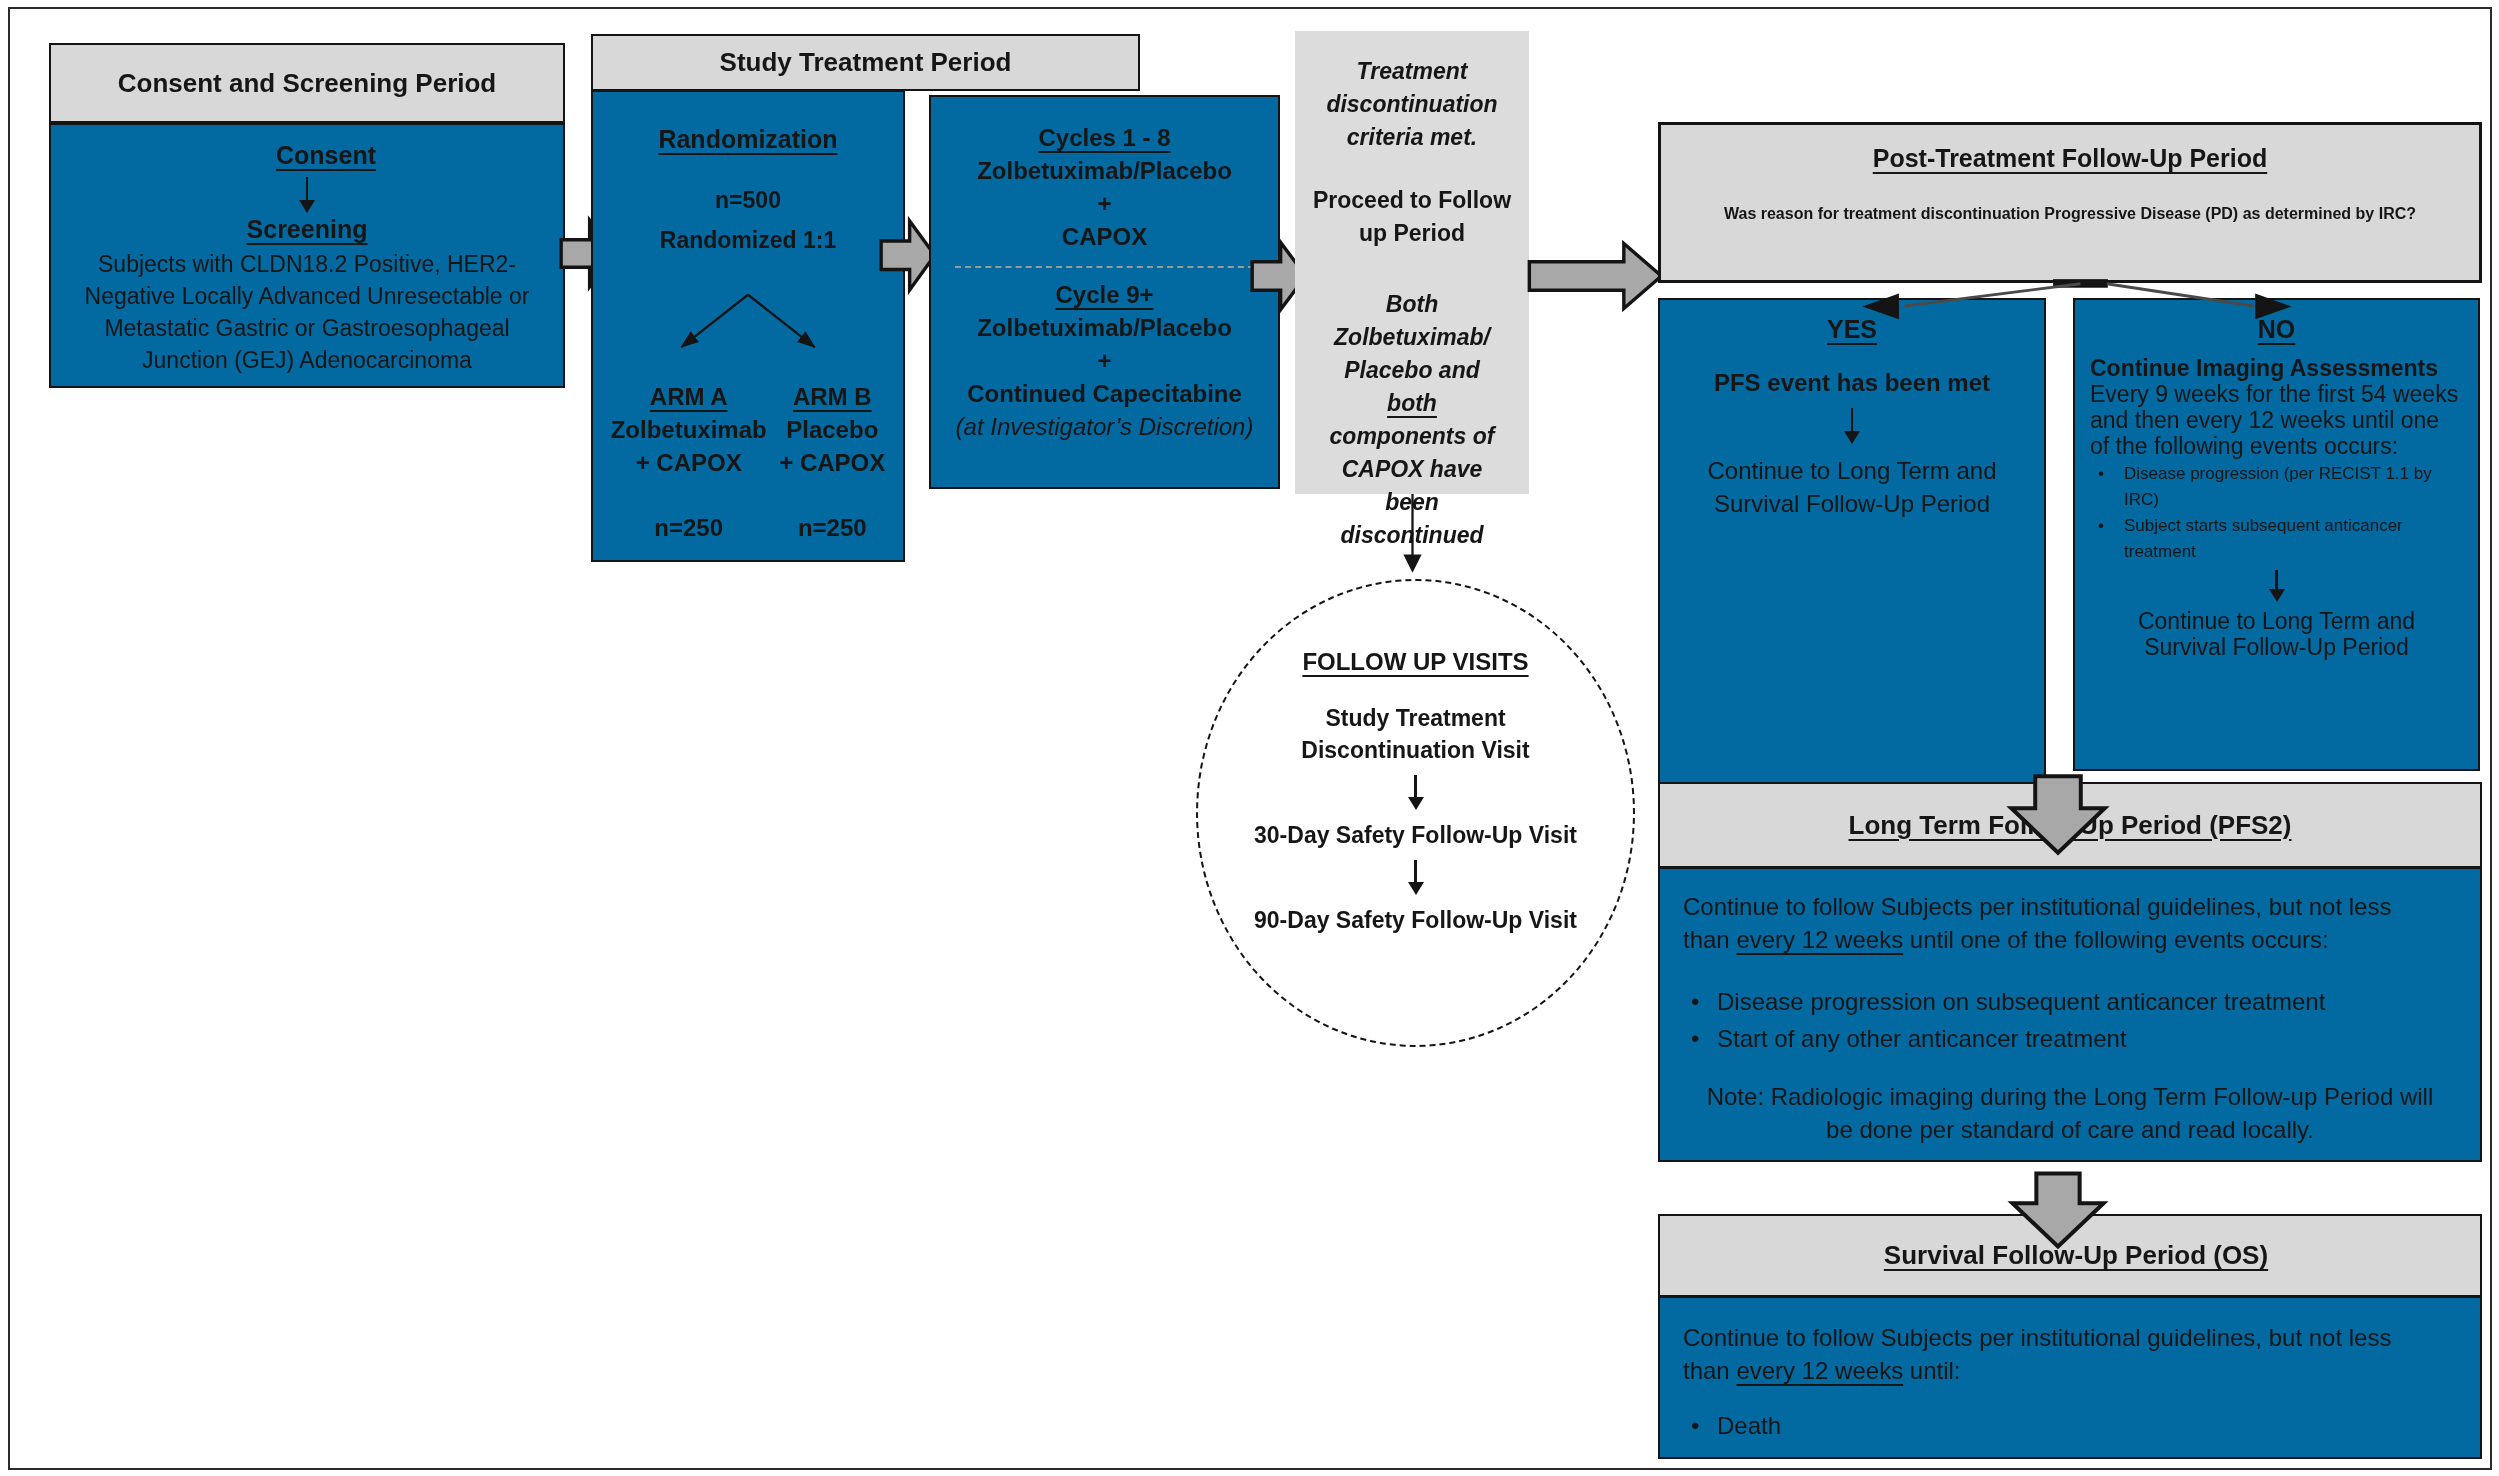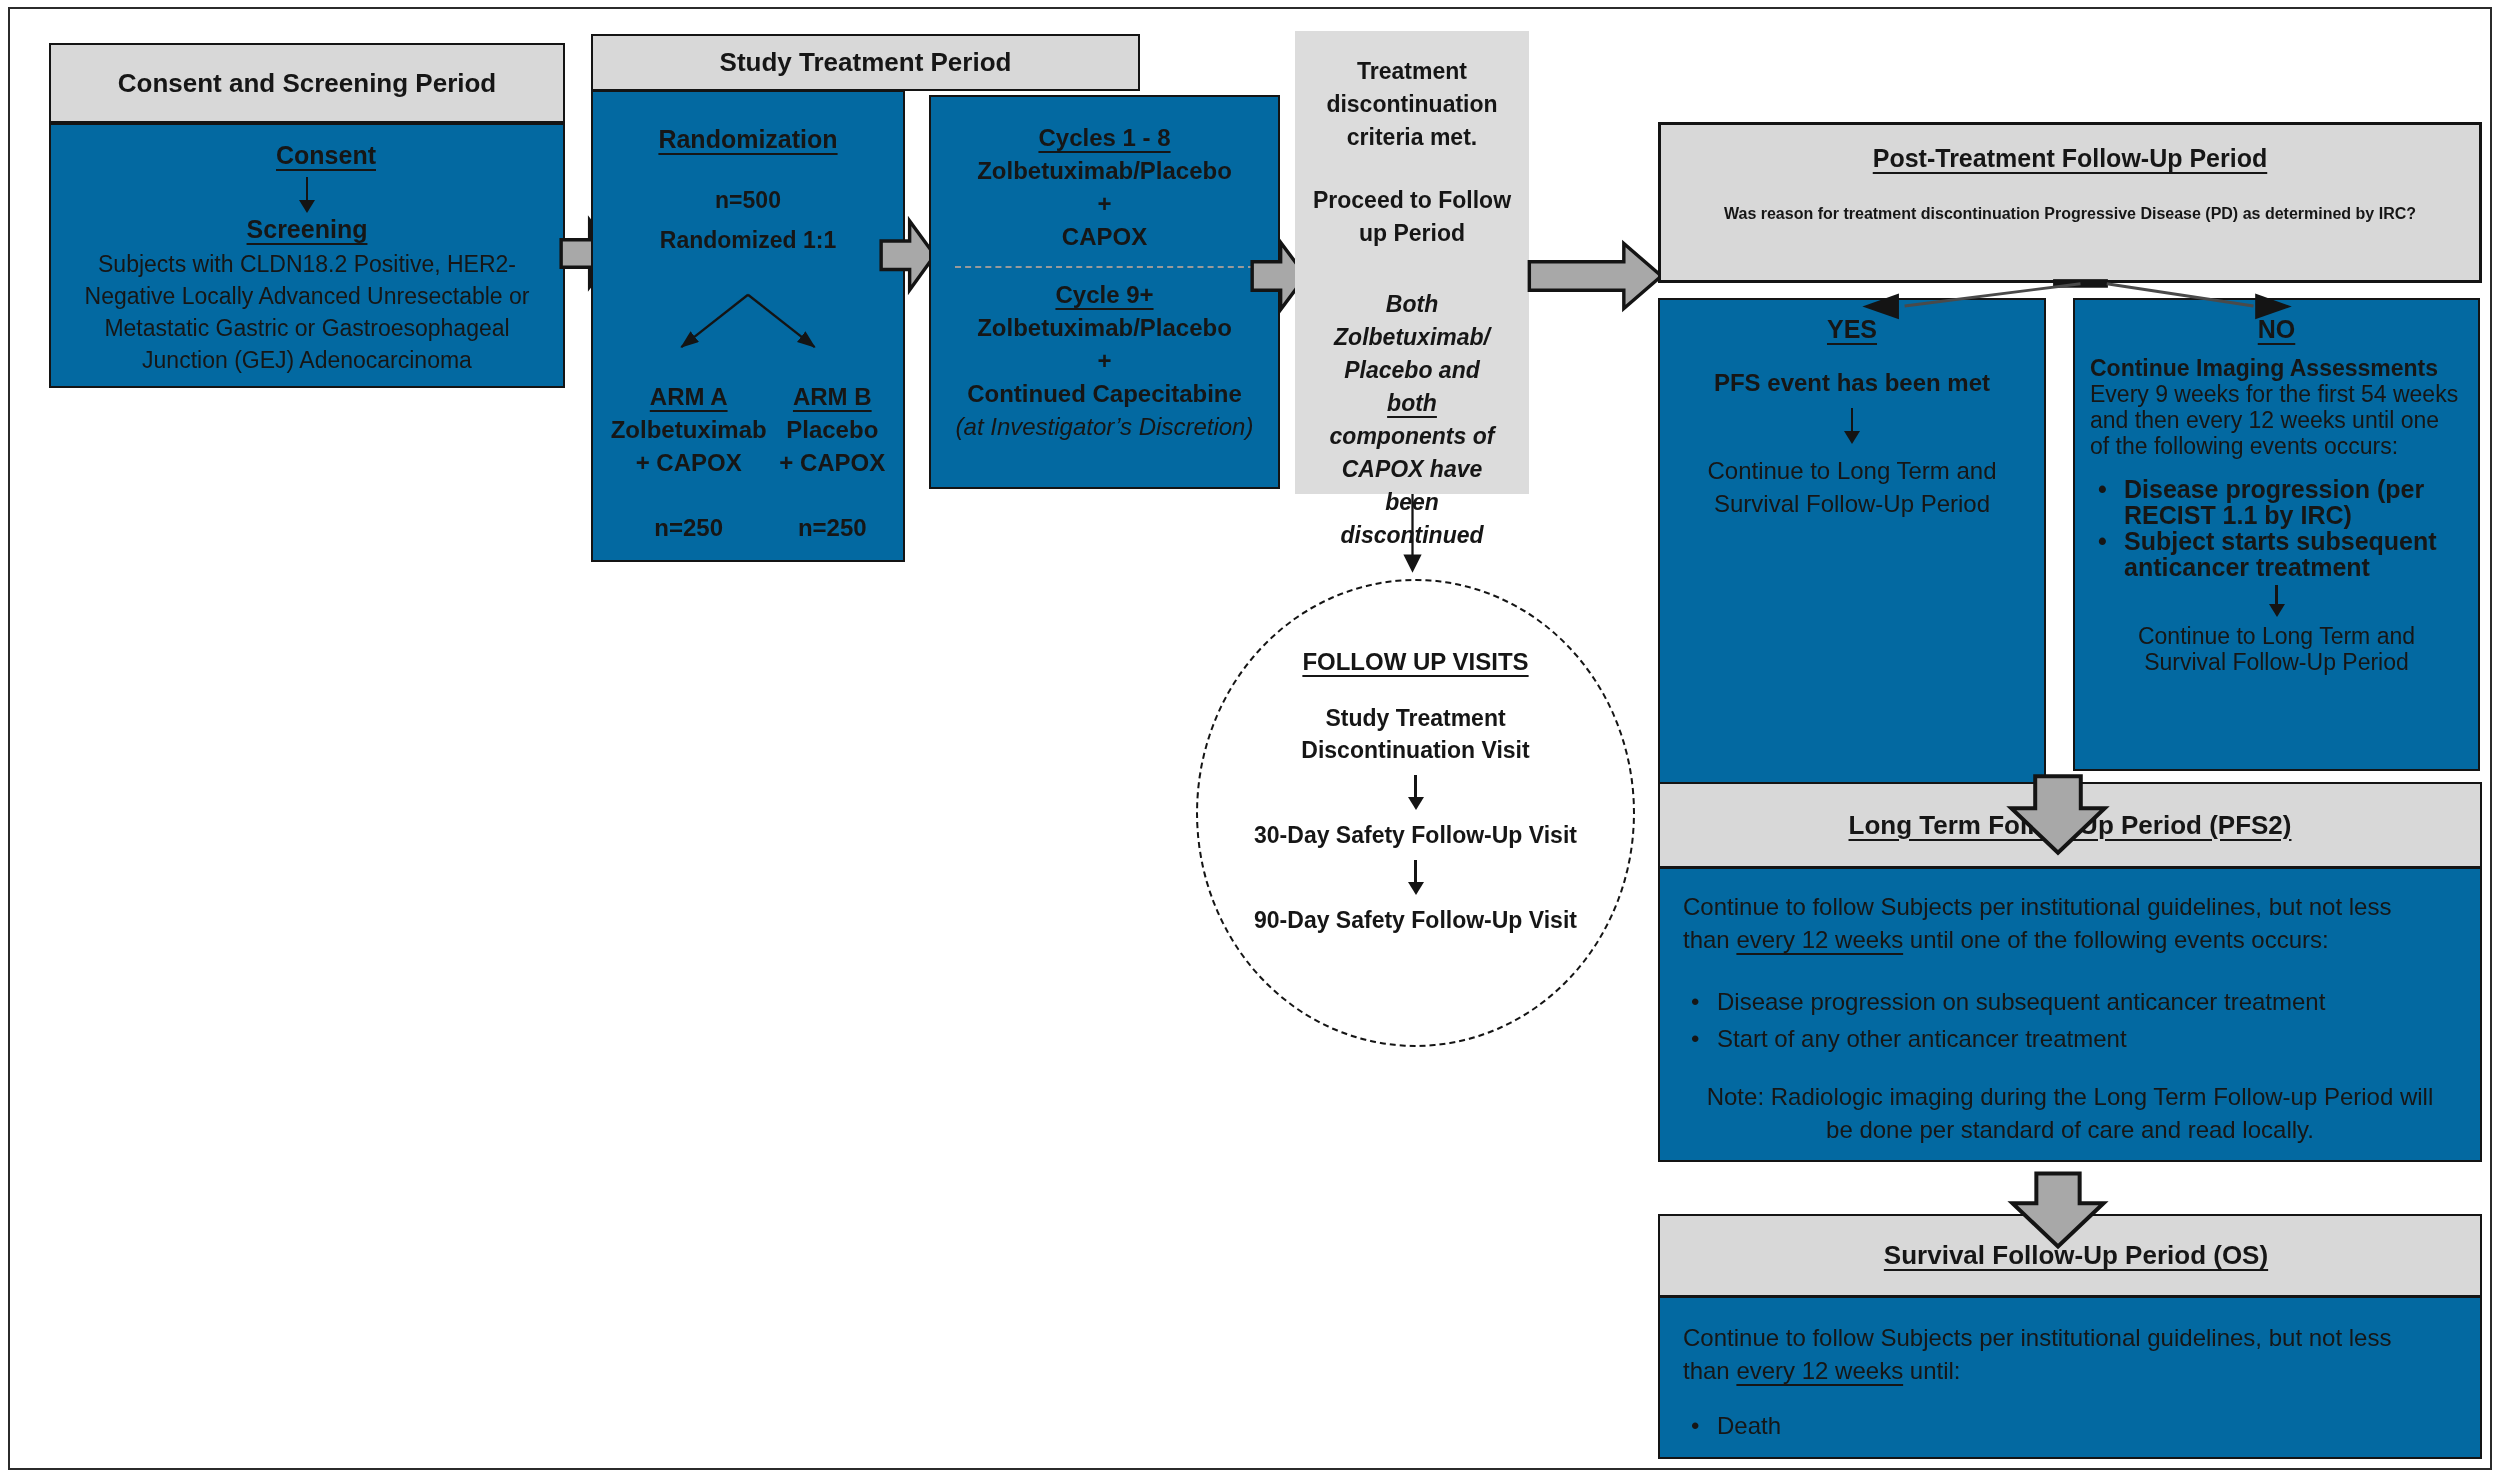--- a/index.html
+++ b/index.html
@@ -125,21 +125,21 @@
     <div class="t42 b">+</div>
     <div class="t42 b">Continued Capecitabine</div>
     <div class="t42 i">(at Investigator’s Discretion)</div>
   </div>
 
   <svg class="blockarrow" style="left:1251px;top:239px;" width="57" height="74" viewBox="0 0 100 130">
     <polygon points="2,40 52,40 52,6 96,65 52,124 52,90 2,90" fill="#a8a8a8" stroke="#141414" stroke-width="6"></polygon>
   </svg>
 
   <div class="gray-panel" style="left:1295px;top:31px;width:234px;height:463px;padding-top:24px;">
-    <div class="t40 b" style="line-height:33px;padding:0 23px;">Treatment discontinuation criteria met.</div>
+    <div class="t40 b" style="line-height:33px;padding:0 23px;font-style:italic;">Treatment discontinuation criteria met.</div>
     <div class="t40 b" style="line-height:33px;margin-top:30px;padding:0 17px;">Proceed to Follow up Period</div>
     <div class="t40 i" style="line-height:33px;margin:38px auto 0 auto;width:188px;font-weight:600;">
       <span>Both Zolbetuximab/ Placebo and </span><span class="u">both</span><span> components of CAPOX have been discontinued</span>
     </div>
   </div>
 
   <svg class="abs" style="left:1401px;top:494px;" width="23" height="80" viewBox="0 0 40 140">
     <line x1="20" y1="0" x2="20" y2="108" stroke="#141414" stroke-width="4"></line>
     <polygon points="4,106 36,106 20,138" fill="#141414"></polygon>
   </svg>
@@ -183,21 +183,21 @@
       <div class="shaft" style="height:23px;"></div>
         <div class="head"></div>
     </div>
     <div class="t42 centered" style="margin-top:10.3px;width:320px;">Continue to Long Term and Survival Follow-Up Period</div>
   </div>
 
   <div class="box" style="left:2073px;top:298px;width:407px;height:473px;padding:13.7px 15px 0 15px;">
     <div class="t44 b u">NO</div>
     <div style="font-size:23px;line-height:26px;font-weight:700;text-align:left;margin-top:11.4px;">Continue Imaging Assessments</div>
     <div style="font-size:23px;line-height:26px;text-align:left;">Every 9 weeks for the first 54 weeks and then every 12 weeks until one of the following events occurs:</div>
-    <ul class="blist" style="font-size:25px;line-height:26px;margin-top:17px;font-weight:bold;">
+    <ul class="blist" style="font-size:17px;line-height:26px;margin-top:2px;">
       <li>Disease progression (per RECIST 1.1 by IRC)</li>
       <li>Subject starts subsequent anticancer treatment</li>
     </ul>
     <div class="varrow centered" style="margin-top:4.6px;">
       <div class="shaft" style="height:19.4px;"></div>
         <div class="head"></div>
     </div>
     <div style="font-size:23px;line-height:26px;margin:5.7px auto 0 auto;width:297px;">Continue to Long Term and Survival Follow-Up Period</div>
   </div>
 

